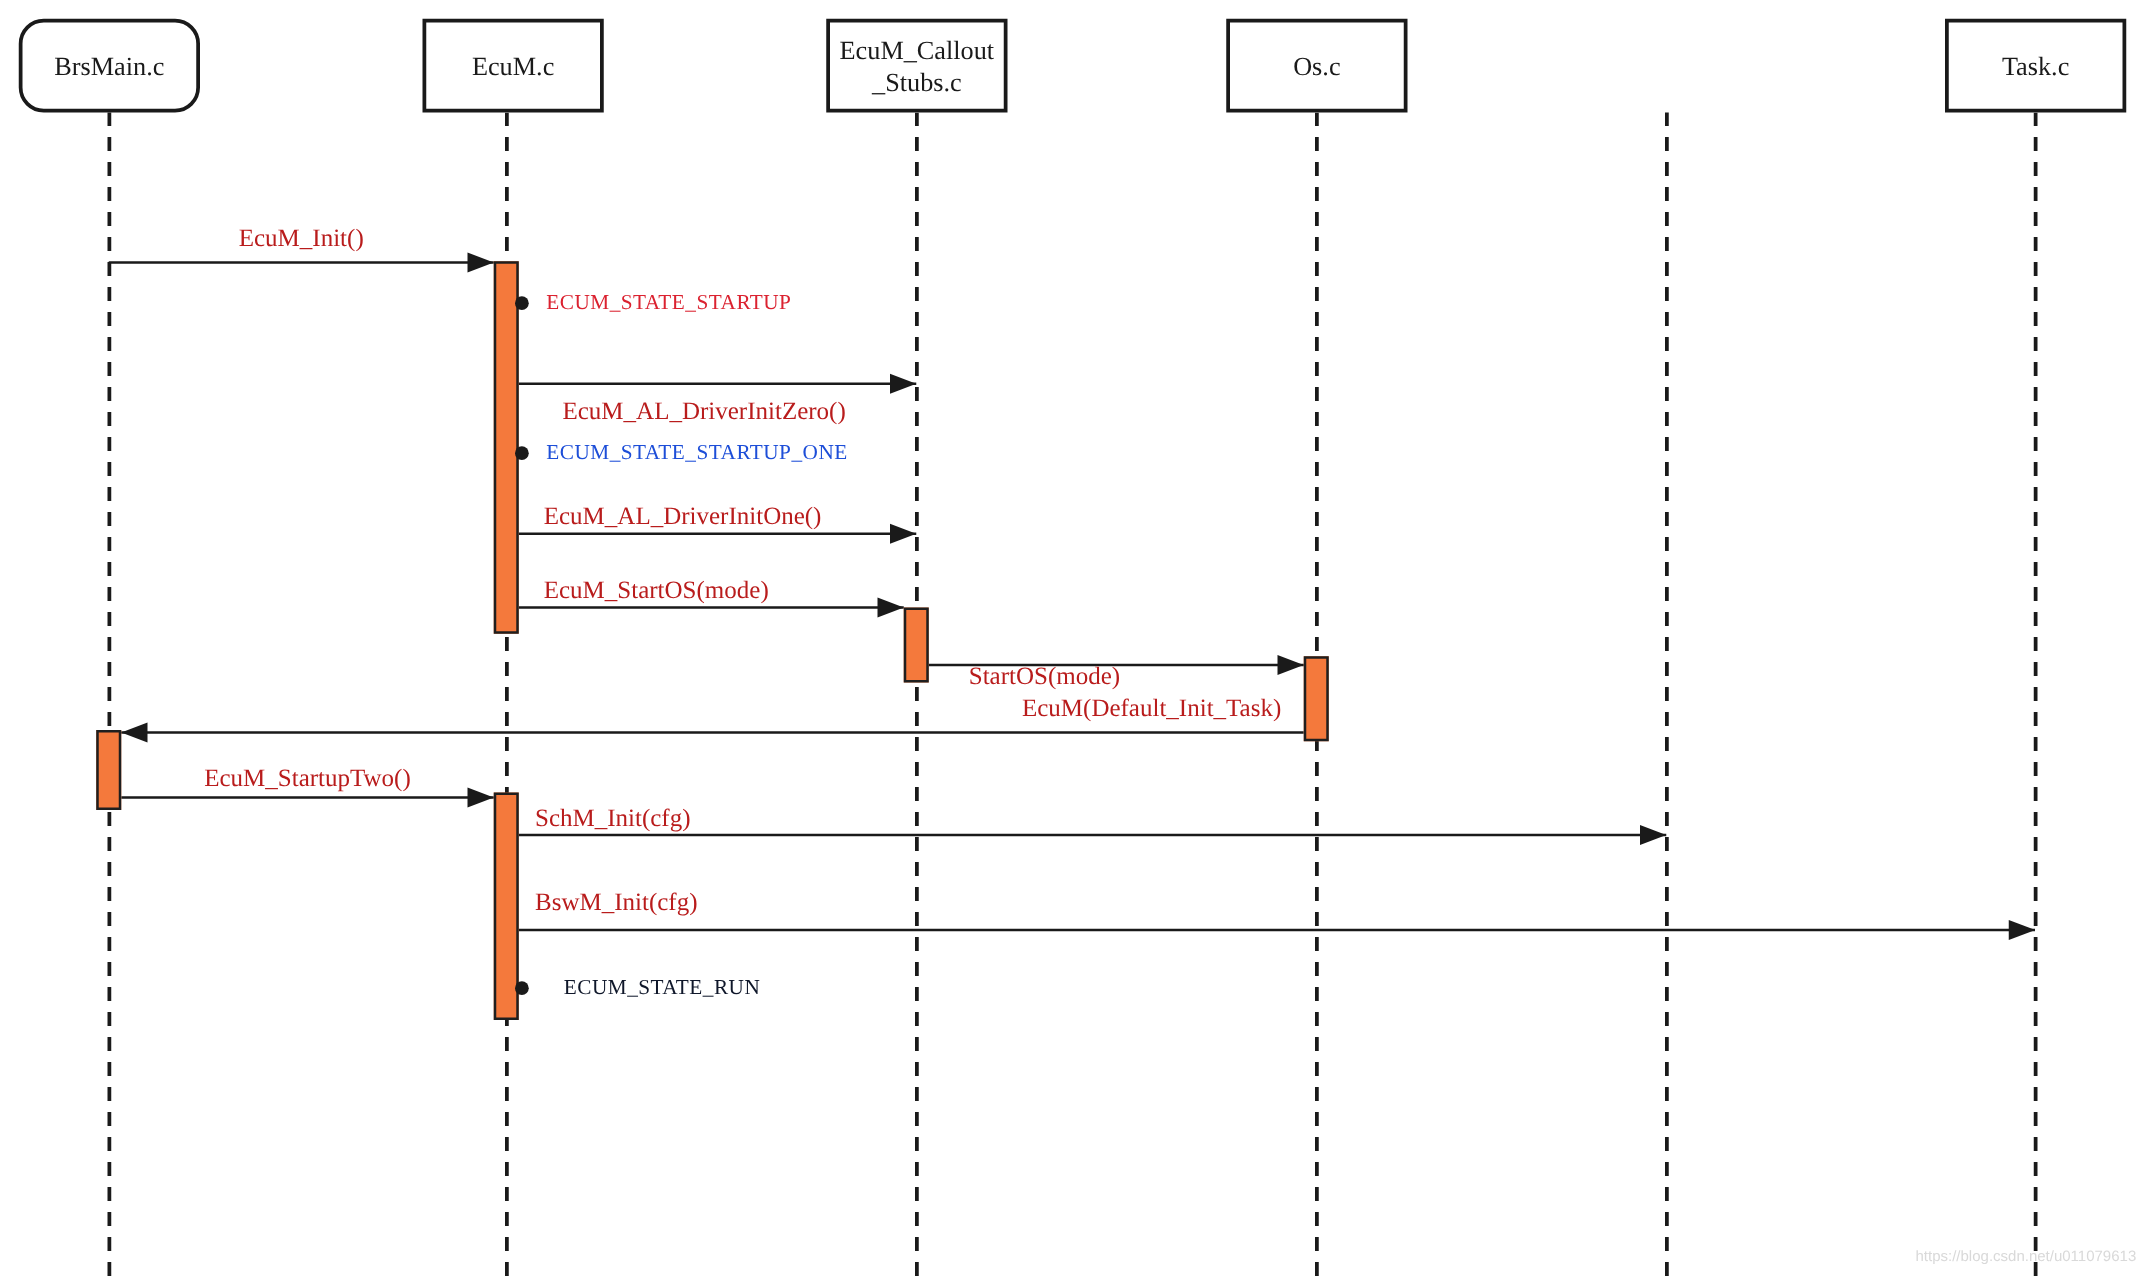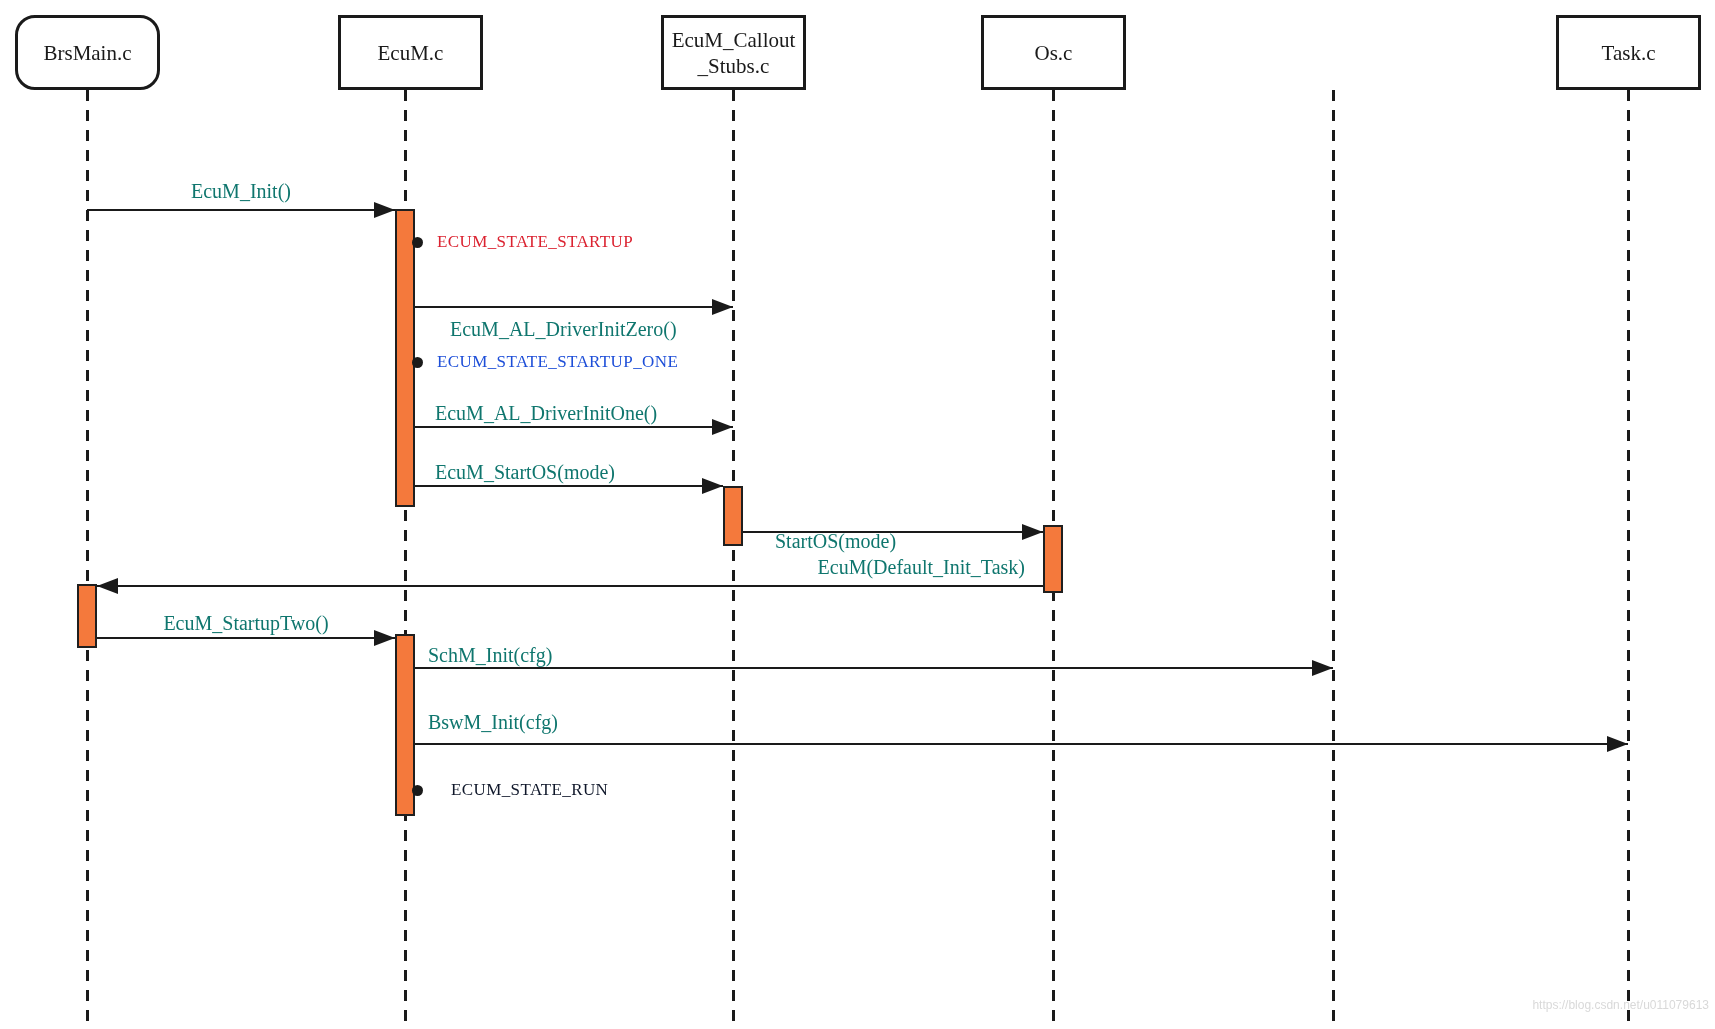--- a/index.html
+++ b/index.html
@@ -53,21 +53,21 @@
   }
   .arrowhead {
     position: absolute;
     width: 0;
     height: 0;
     z-index: 2;
   }
   .msglabel {
     position: absolute;
     font-size: 20px;
-    color: #0f766e;
+    color: #b91c1c;
     white-space: nowrap;
     line-height: 22px;
     z-index: 2;
   }
   .statedot {
     position: absolute;
     width: 11px;
     height: 11px;
     border-radius: 50%;
     z-index: 3;

